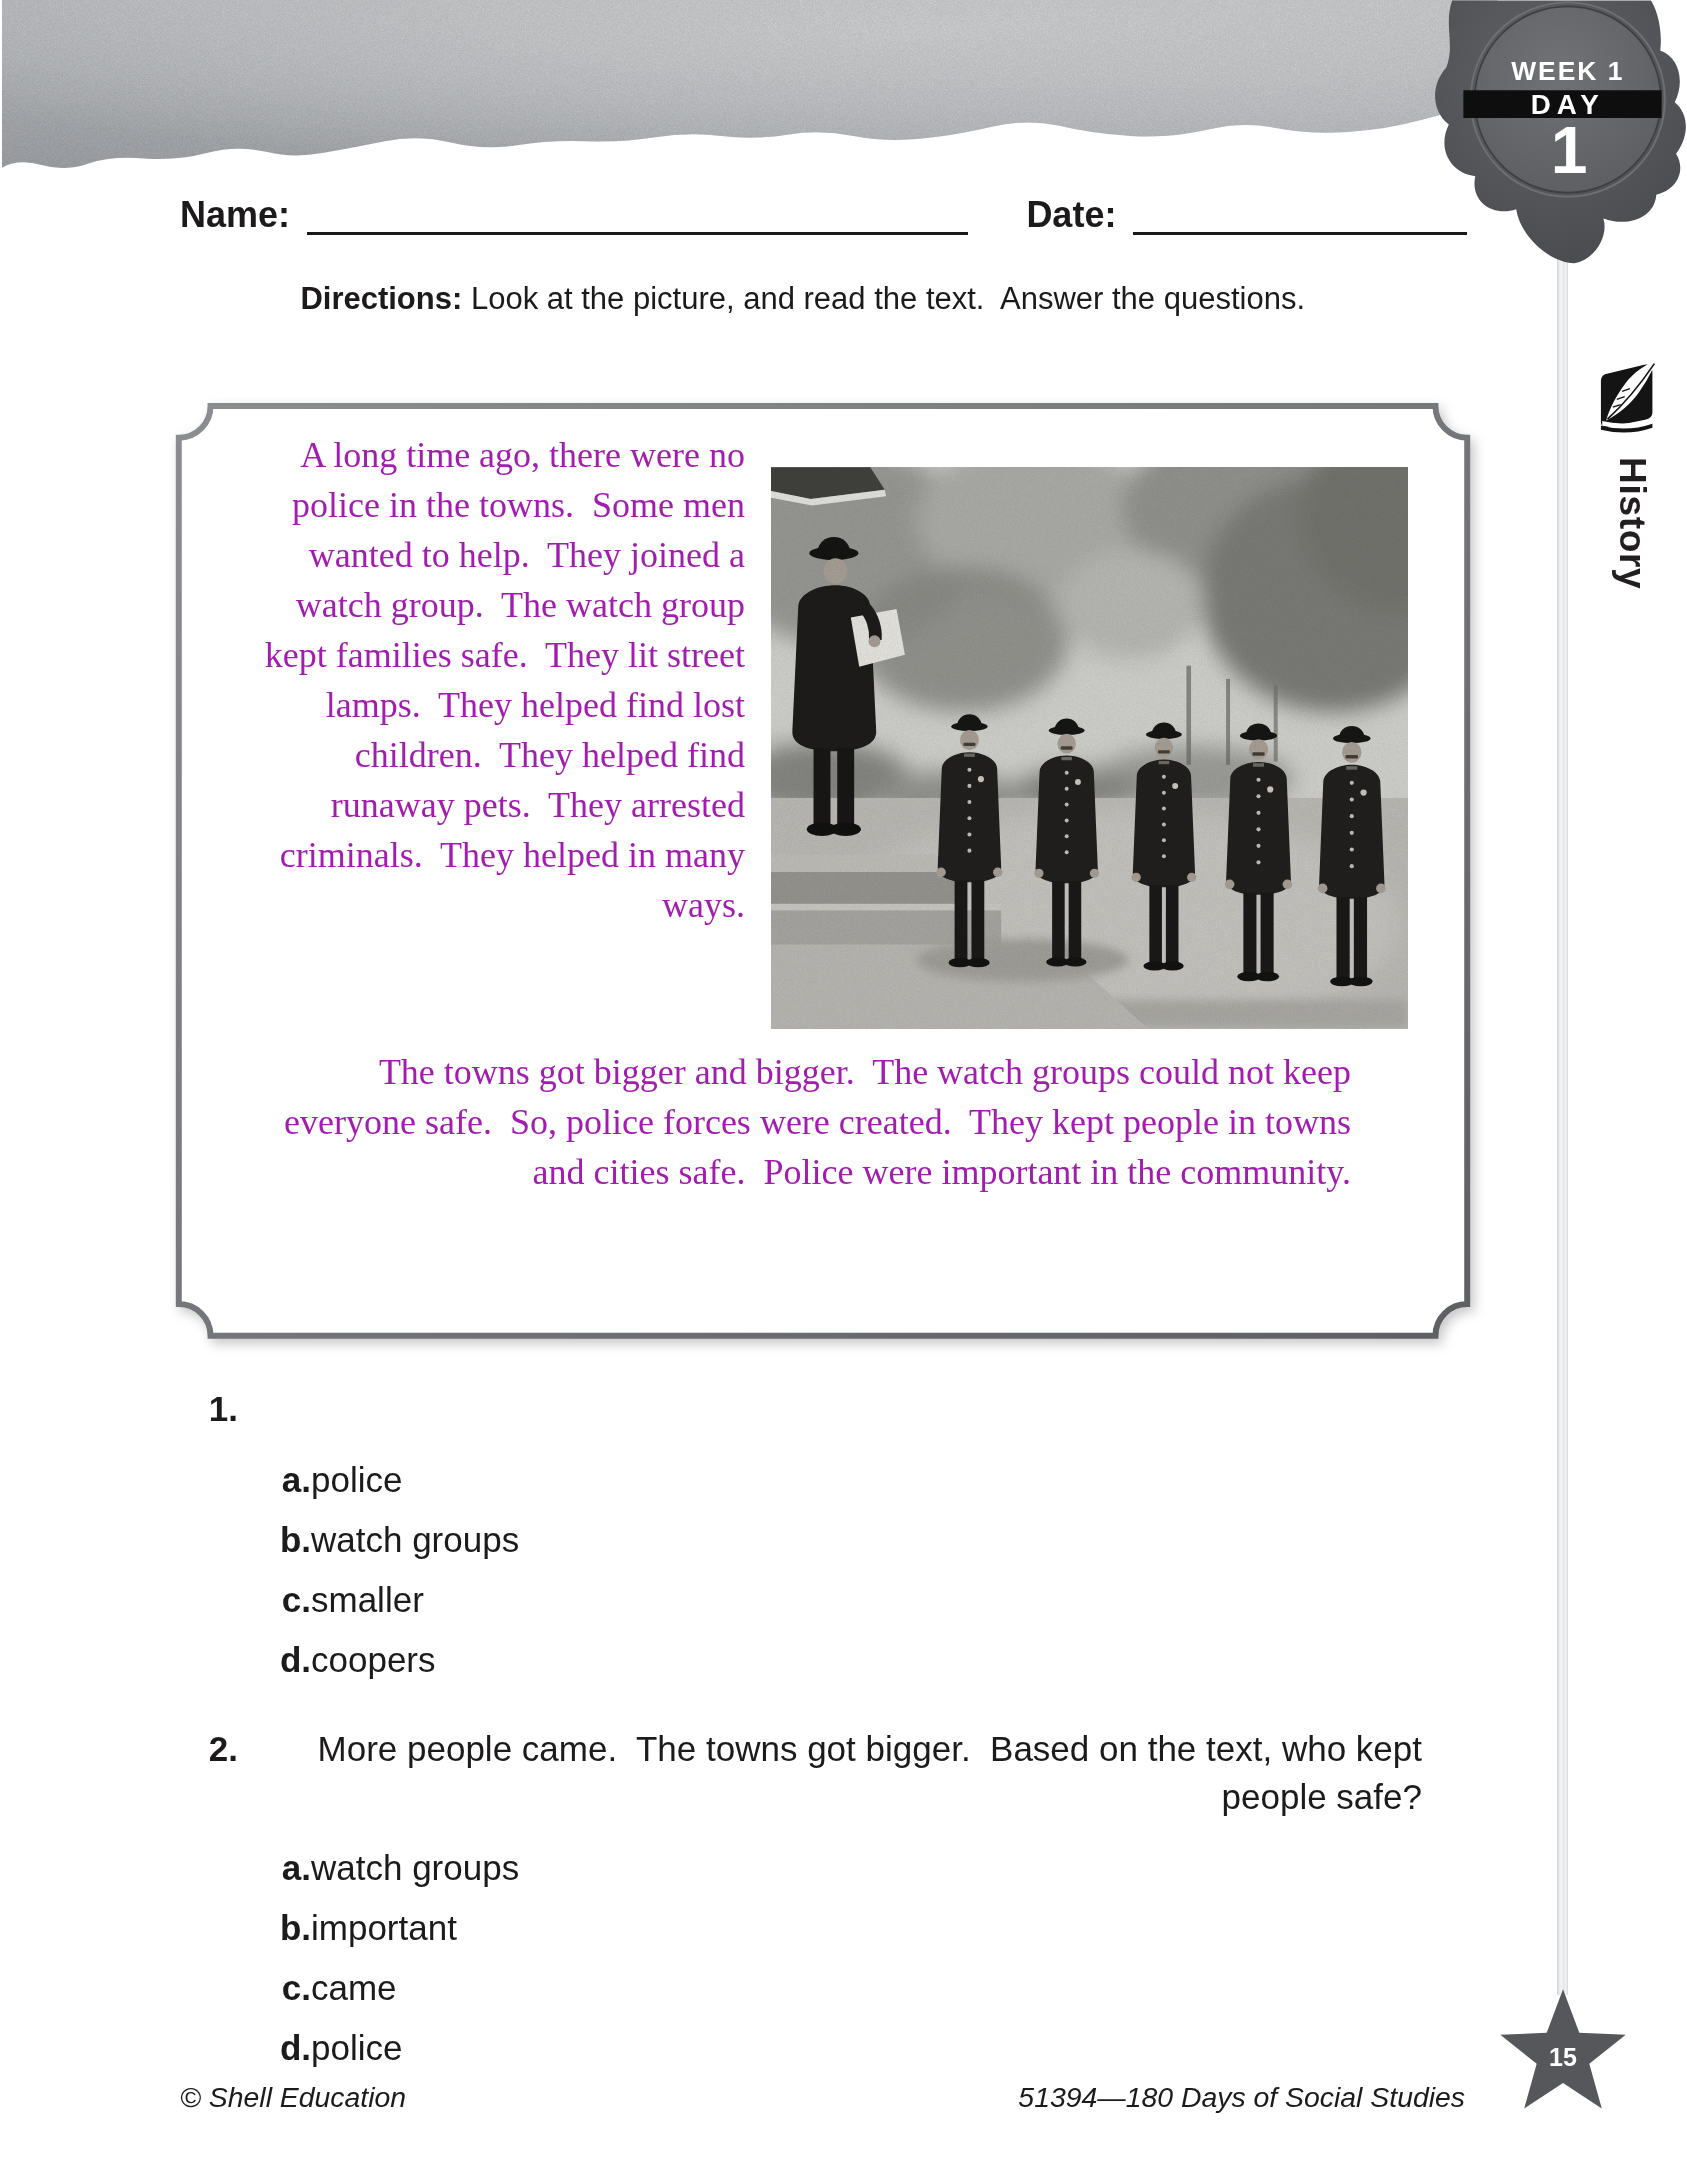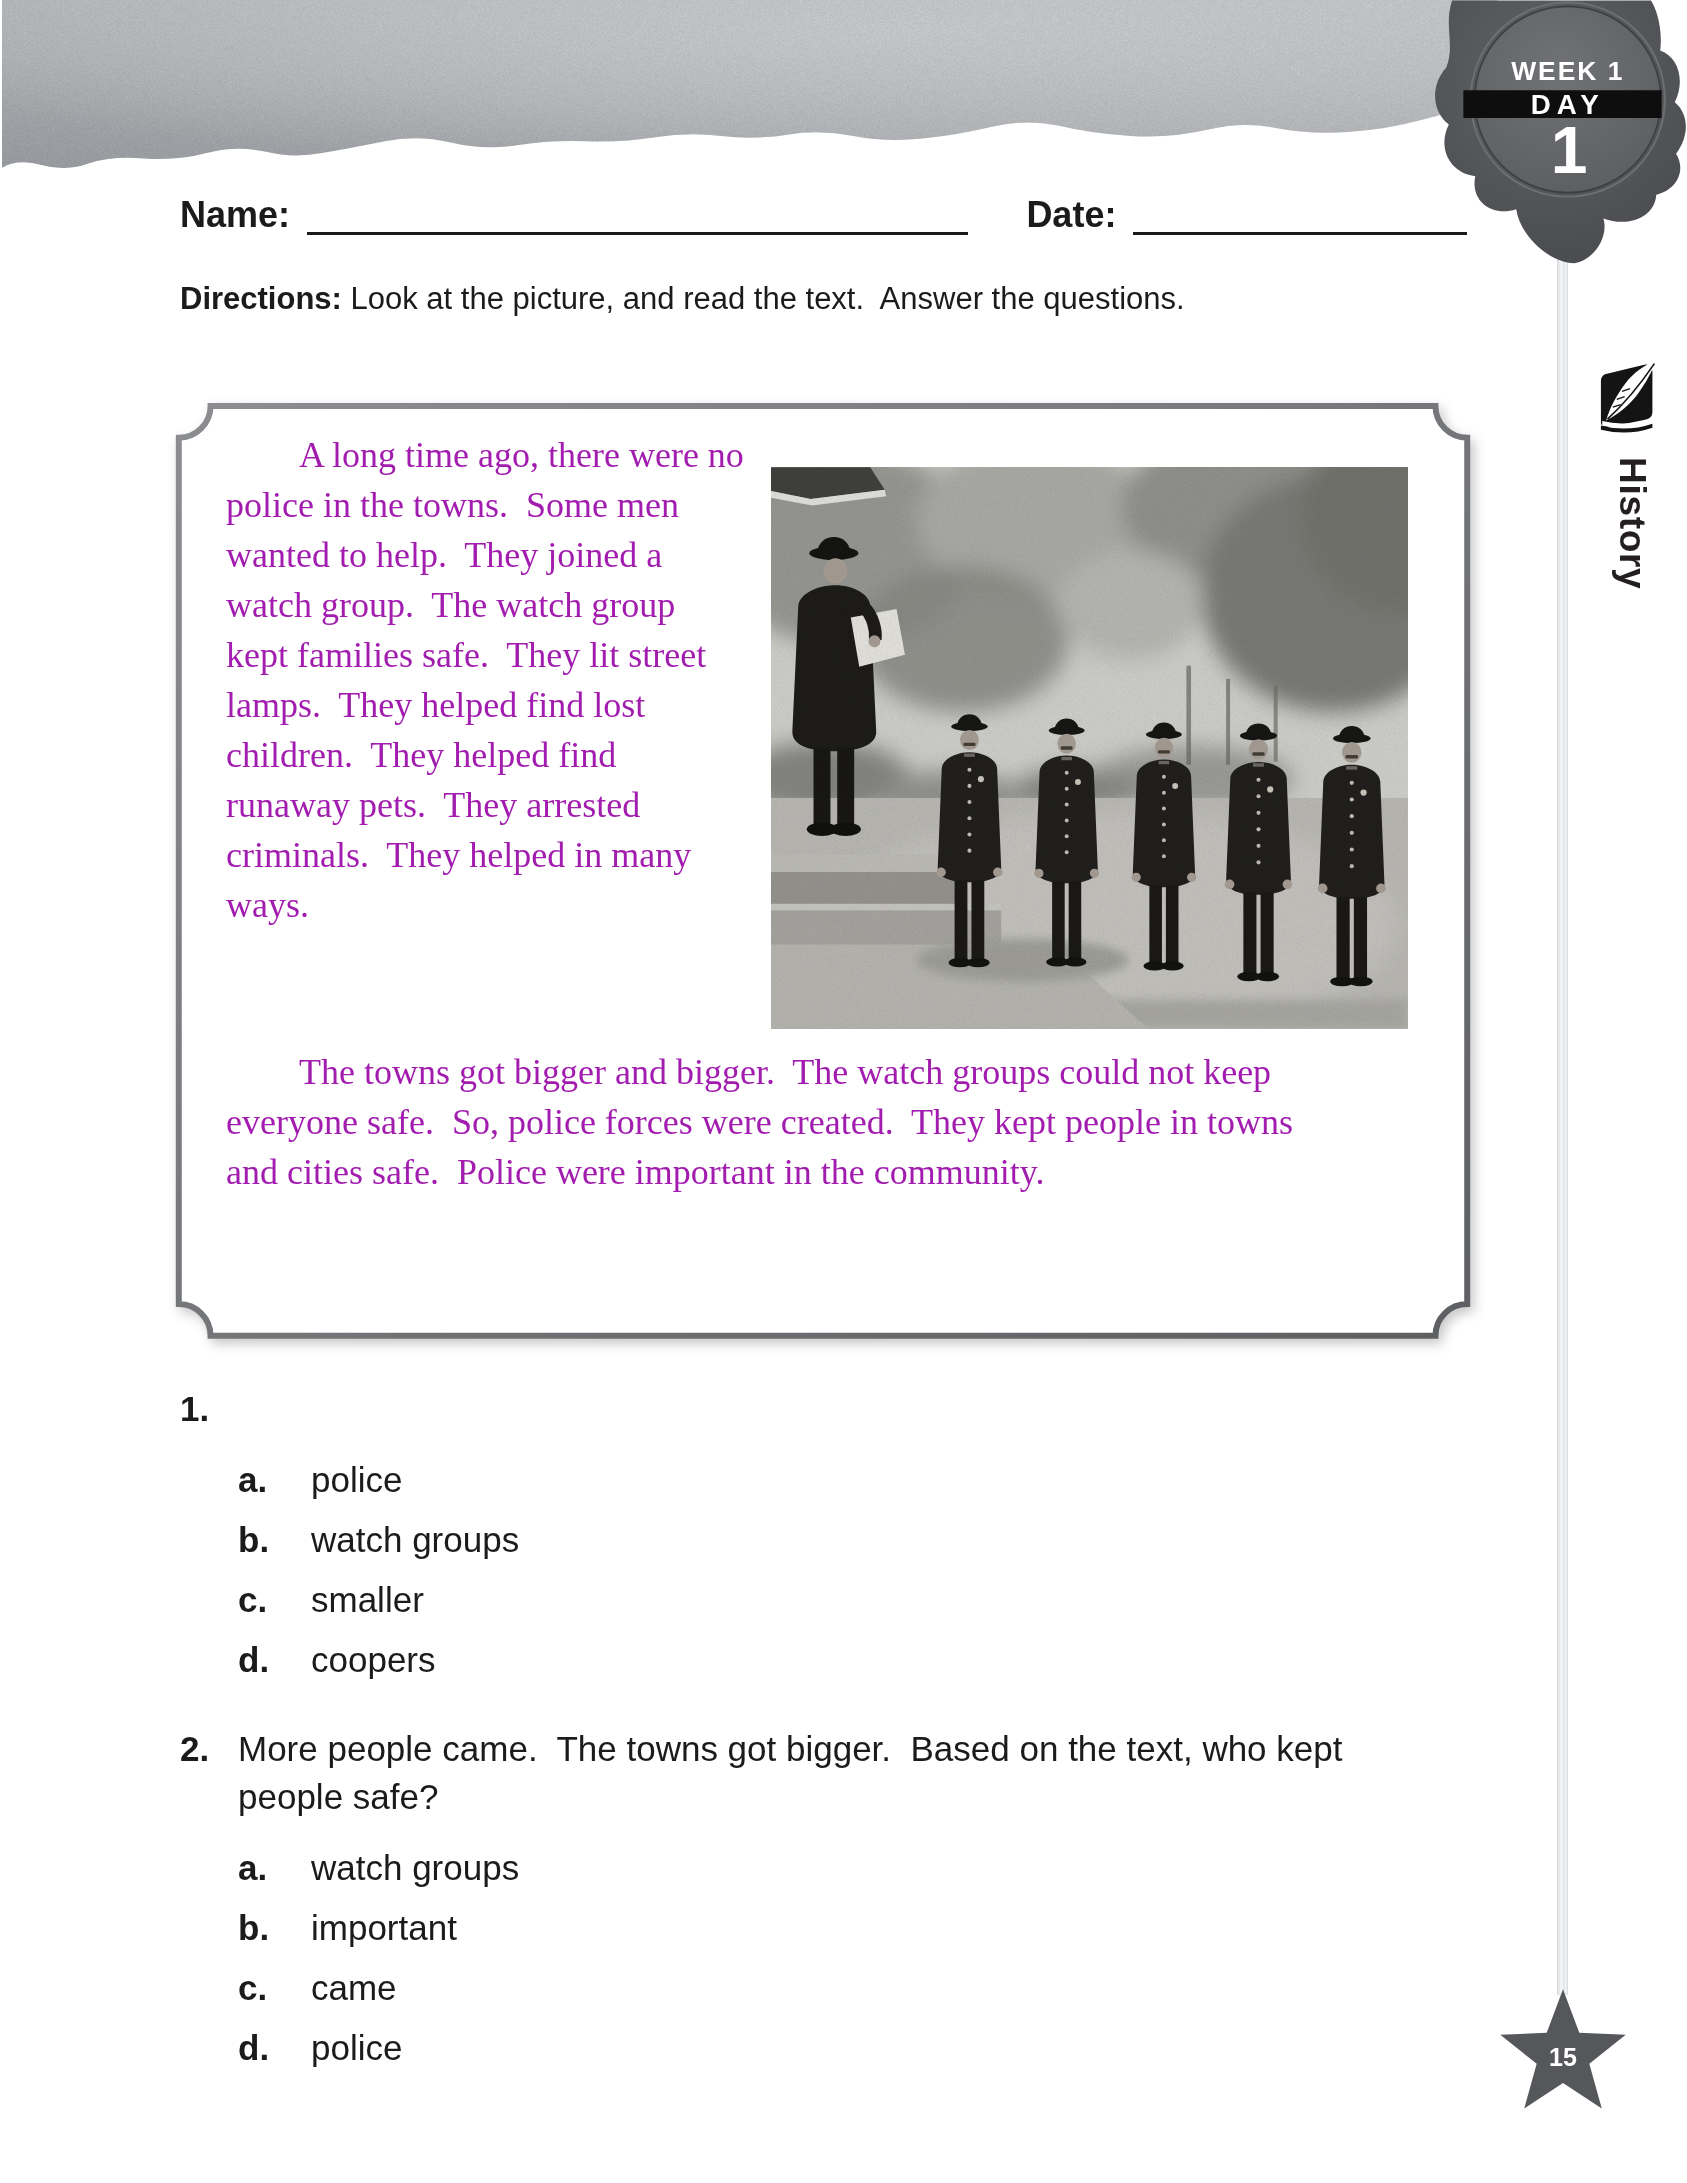--- a/index.html
+++ b/index.html
@@ -1,17 +1,17 @@
 <!DOCTYPE html>
 <html style="font-size:10.6px"><head>
 <meta charset="utf-8">
 <style>
   html,body{margin:0;padding:0;background:#ffffff;}
   .page{position:relative;width:1687px;height:2183px;background:#ffffff;overflow:hidden;
-        font-family:"Liberation Sans",sans-serif;color:#1c1a1a;}
+        font-family:"Liberation Sans",sans-serif;color:#1c1a1a;text-align:right;}
   .abs{position:absolute;}
 
   
   .namerow{left:180px;top:191px;width:1287px;height:44px;display:flex;align-items:flex-end;gap:10px;}
   .fieldlabel{font-size:36px;font-weight:700;line-height:40px;white-space:pre;}
   .wline{border-bottom:3.3px solid #1a1a1a;height:37px;}
   .line-name{flex:1;margin-left:6.6px;margin-right:48px;}
   .line-date{width:334px;margin-left:6.6px;}
 
   .directions{left:180px;top:275px;width:1125px;font-size:31px;line-height:48px;white-space:pre-wrap;}
@@ -281,15 +281,19 @@
         <span>police</span>
         </div>
     </div>
   </div>
 
   <svg class="abs z2" style="left:1497px;top:1986px;" width="132" height="153" viewBox="0 0 200 232">
     <polygon points="100,5 124.7,71 195.1,74.1 139.9,118 158.8,185.9 100,147 41.2,185.9 60.1,118 4.9,74.1 75.3,71" fill="#55575a"></polygon>
     <text x="100" y="122" text-anchor="middle" font-family="Liberation Sans, sans-serif" font-size="38" font-weight="bold" fill="#ffffff">15</text>
   </svg>
 
+  <div class="abs footer">
+    <span>© Shell Education</span>
+    <span>51394—180 Days of Social Studies</span>
+  </div>
 
 </div>
 
 
 </body></html>

